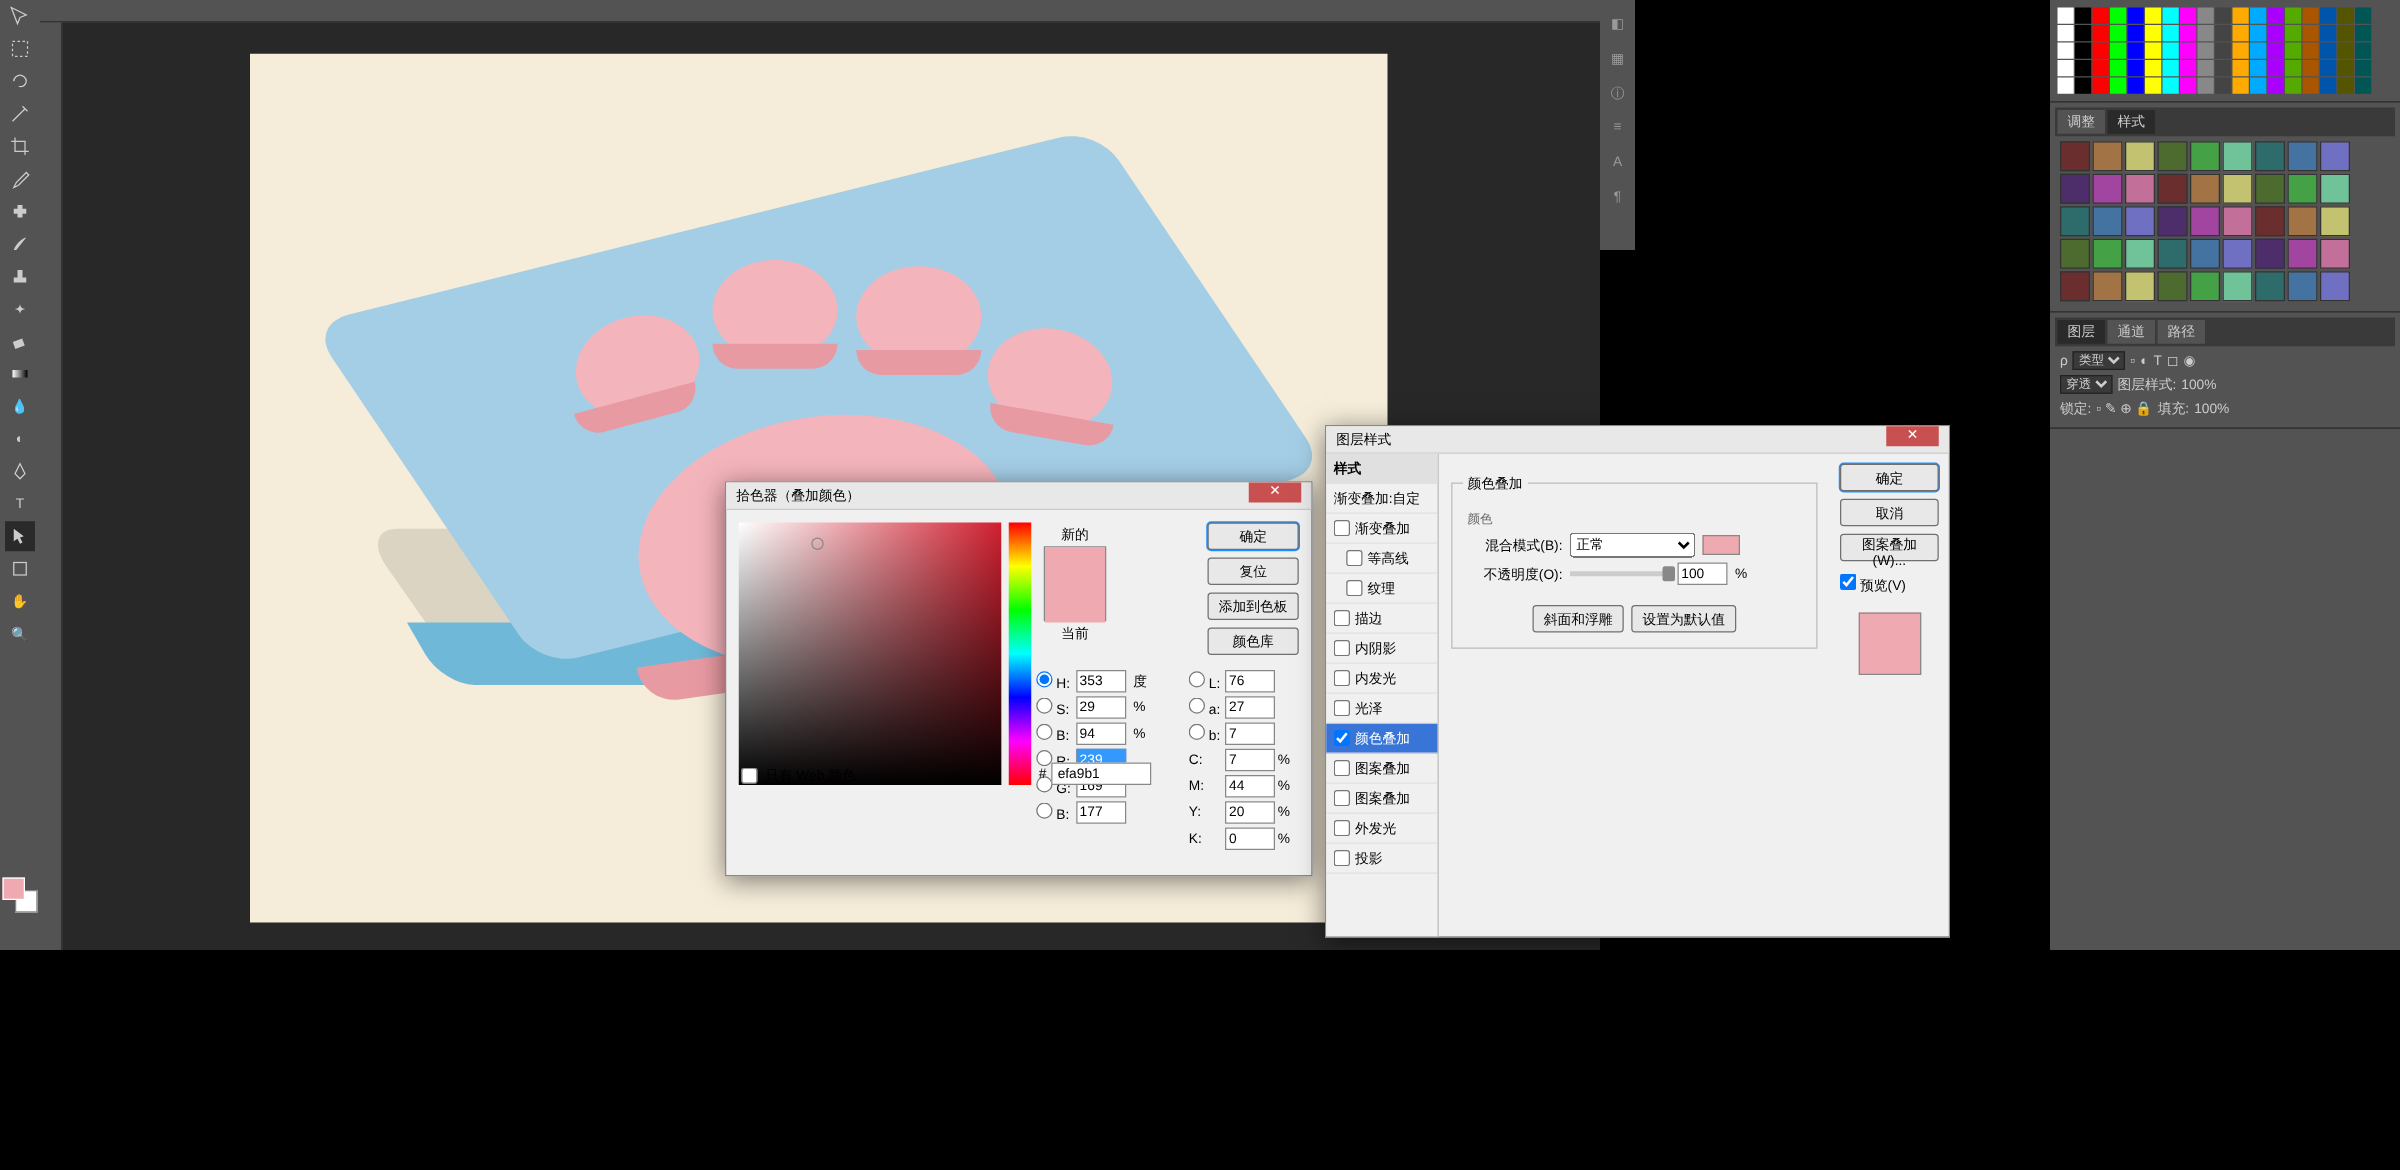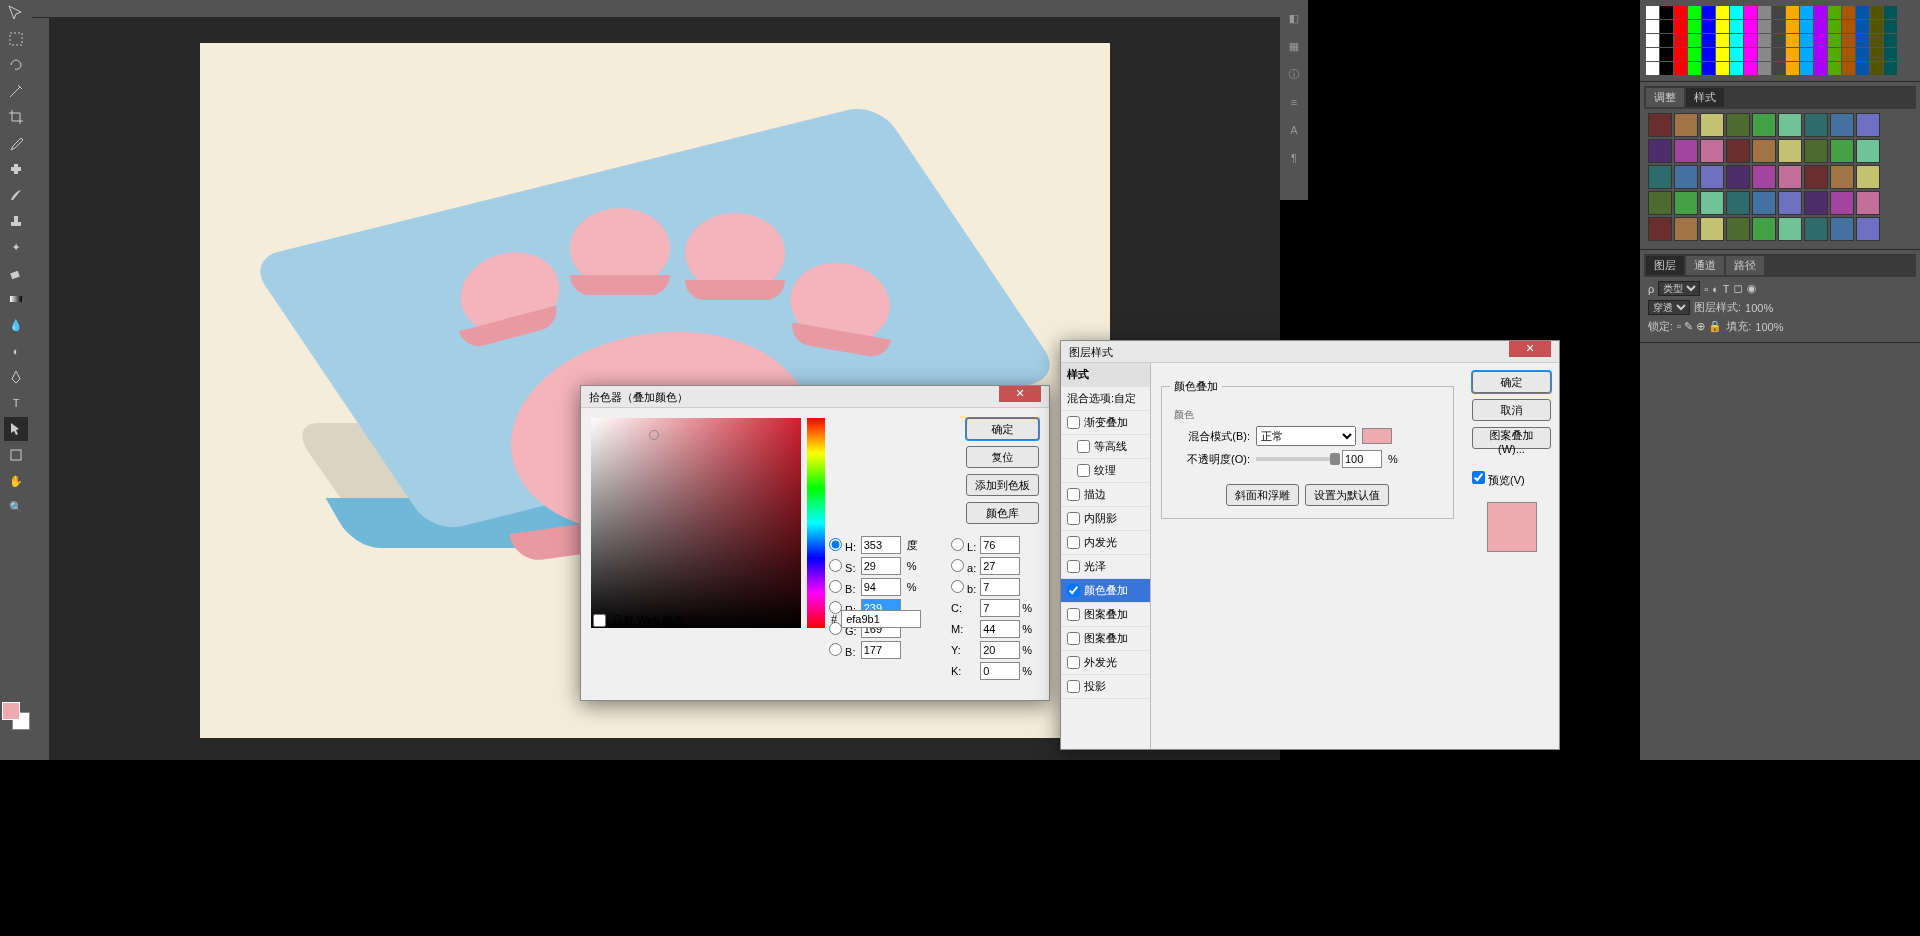--- a/index.html
+++ b/index.html
@@ -398,20 +398,28 @@
 <div class="dlg" id="picker">
   <div class="dlg-title">
     <span>拾色器（叠加颜色）</span>
     <div class="close-x">✕</div>
   </div>
   <div class="picker-body">
     <div class="sv-field">
       <div class="sv-cursor"></div>
     </div>
     <div class="hue-bar"></div>
+    <div class="color-preview">
+      <div class="lbl">新的</div>
+      <div class="preview-box">
+        <div class="preview-new"></div>
+          <div class="preview-old"></div>
+      </div>
+      <div class="lbl">当前</div>
+    </div>
     <div class="picker-buttons">
       <button class="btn primary">确定</button>
       <button class="btn">复位</button>
       <button class="btn">添加到色板</button>
       <button class="btn">颜色库</button>
     </div>
     <div class="picker-inputs">
       <label><input type="radio" name="cm" checked="" style=""> <span>H:</span></label>
         <input type="text" value="353" style="">
         <span>度</span>
@@ -466,21 +474,21 @@
 </div>
 
 <div class="dlg" id="layerstyle">
   <div class="dlg-title">
     <span>图层样式</span>
     <div class="close-x">✕</div>
   </div>
   <div class="ls-body">
     <div class="ls-left">
       <div class="ls-item header">样式</div>
-      <div class="ls-item">混合选项:自定</div>
+      <div class="ls-item">渐变叠加:自定</div>
       <div class="ls-item">
           <input type="checkbox" style="">
           <span>渐变叠加</span>
         </div>
       <div class="ls-item" style="padding-left:16px">
           <input type="checkbox" style="">
           <span>等高线</span>
         </div>
       <div class="ls-item" style="padding-left:16px">
           <input type="checkbox" style="">
@@ -543,17 +551,17 @@
         <div class="frow" style="justify-content:center;margin-top:12px">
           <button class="btn">斜面和浮雕</button>
           <button class="btn">设置为默认值</button>
         </div>
       </fieldset>
     </div>
     <div class="ls-right">
       <button class="btn primary">确定</button>
       <button class="btn">取消</button>
       <button class="btn">图案叠加(W)...</button>
-      <label style="margin-top:16px"><input type="checkbox" checked="" style=""> <span>预览(V)</span></label>
+      <label style="margin-top:4px"><input type="checkbox" checked="" style=""> <span>预览(V)</span></label>
       <div class="preview-thumb"></div>
     </div>
   </div>
 </div>
 
 </body></html>

